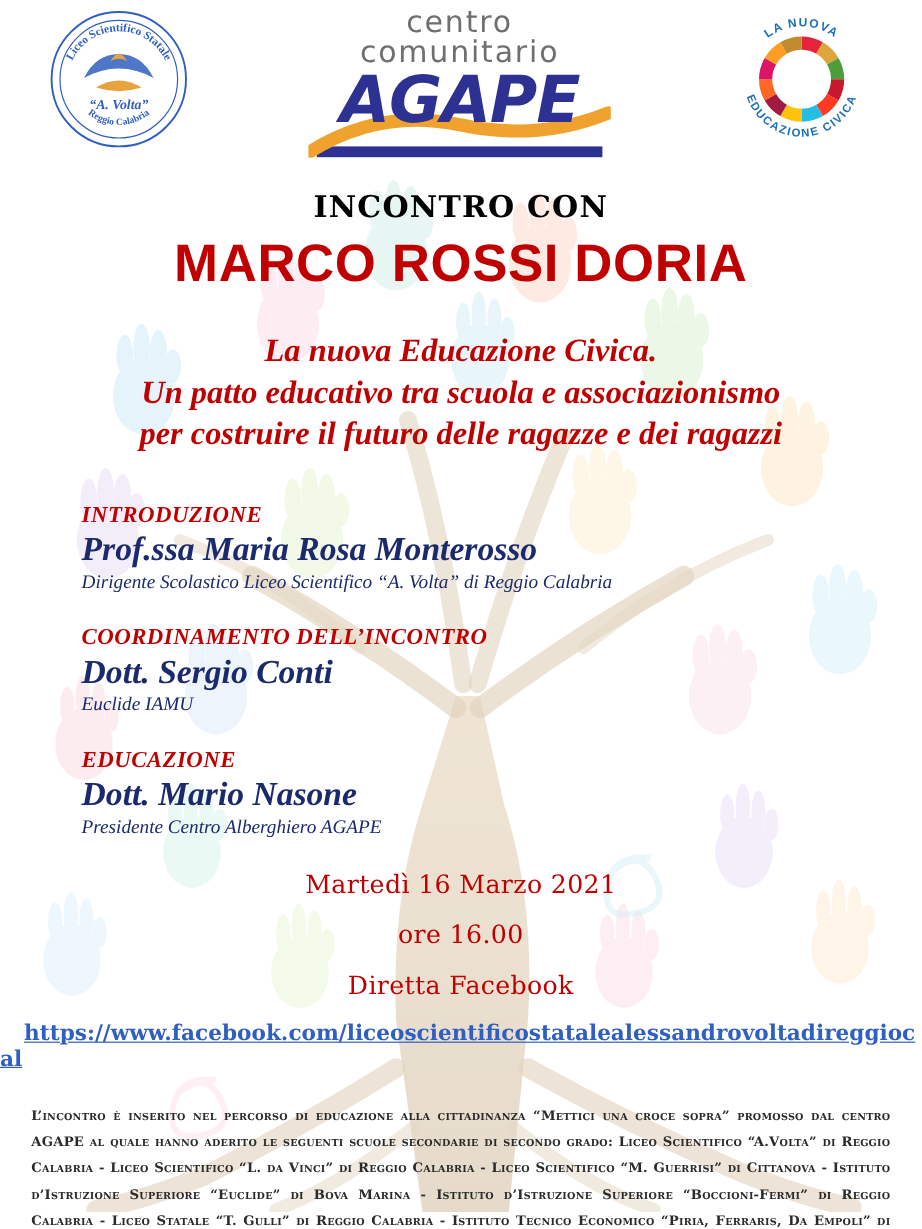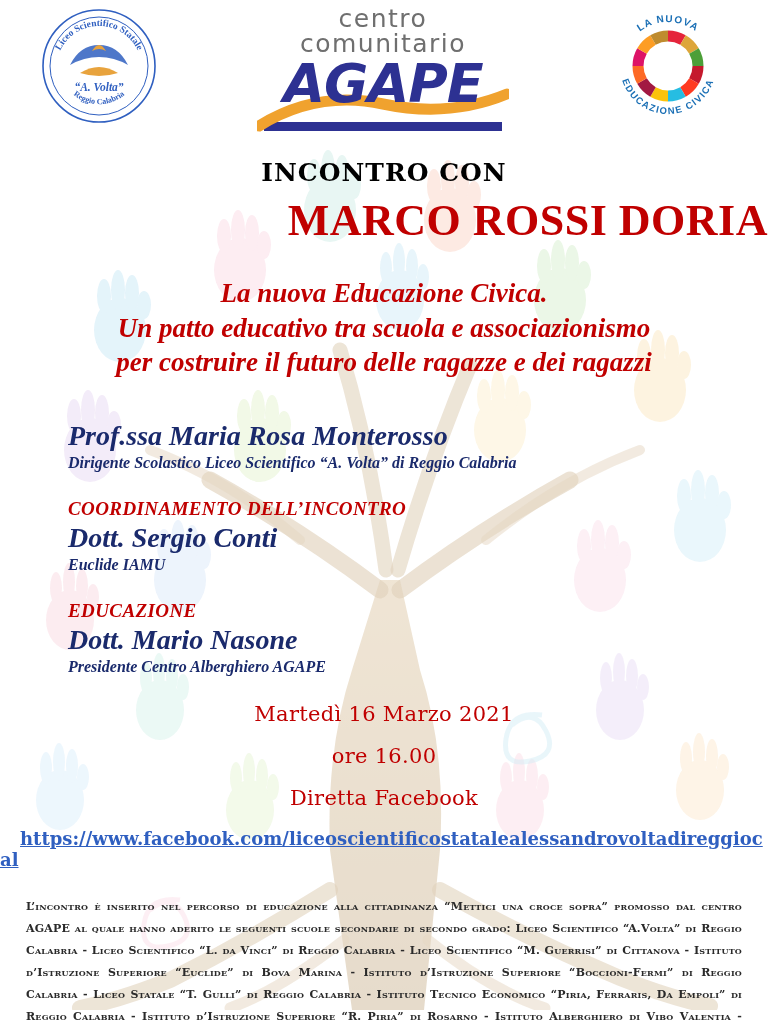--- a/index.html
+++ b/index.html
@@ -104,23 +104,23 @@
   .incontro-con {
     text-align: center;
     color: #000000;
     font-family: "DejaVu Serif", serif;
     font-weight: bold;
     font-size: 25px;
     letter-spacing: 1px;
     margin-top: 48px;
   }
   .speaker-name {
-    text-align: right;
+    text-align: center;
     color: #c00000;
-    font-family: Liberation Serif, serif;
+    font-family: Liberation Sans, sans-serif;
     font-weight: bold;
     font-size: 44px;
     letter-spacing: 0.5px;
     margin-top: 8px;
   }
 
   .subtitle {
     text-align: center;
     color: #c00000;
     font-family: "Liberation Serif", serif;
@@ -152,21 +152,21 @@
     font-family: "Liberation Serif", serif;
     font-style: italic;
     font-weight: bold;
     font-size: 28px;
     margin-top: 2px;
   }
   .sec-role {
     color: #1a2a6c;
     font-family: "Liberation Serif", serif;
     font-style: italic;
-    font-weight: bold;
+    font-weight: normal;
     font-size: 16px;
     margin-top: 2px;
   }
 
   .when {
     text-align: center;
     margin-top: 26px;
     color: #c00000;
     font-family: "DejaVu Serif", serif;
     font-weight: normal;
@@ -450,20 +450,21 @@
 
     <div class="subtitle">
       <div>La nuova Educazione Civica.</div>
       <div>Un patto educativo tra scuola e associazionismo</div>
       <div>per costruire il futuro delle ragazze e dei ragazzi</div>
     </div>
 
     <div class="sections">
 
       <div class="sec">
+        <div class="sec-head">INTRODUZIONE</div>
         <div class="sec-person">Prof.ssa Maria Rosa Monterosso</div>
         <div class="sec-role">Dirigente Scolastico Liceo Scientifico “A. Volta” di Reggio Calabria</div>
       </div>
 
       <div class="sec">
         <div class="sec-head">COORDINAMENTO DELL’INCONTRO</div>
         <div class="sec-person">Dott. Sergio Conti</div>
         <div class="sec-role">Euclide IAMU</div>
       </div>
 

